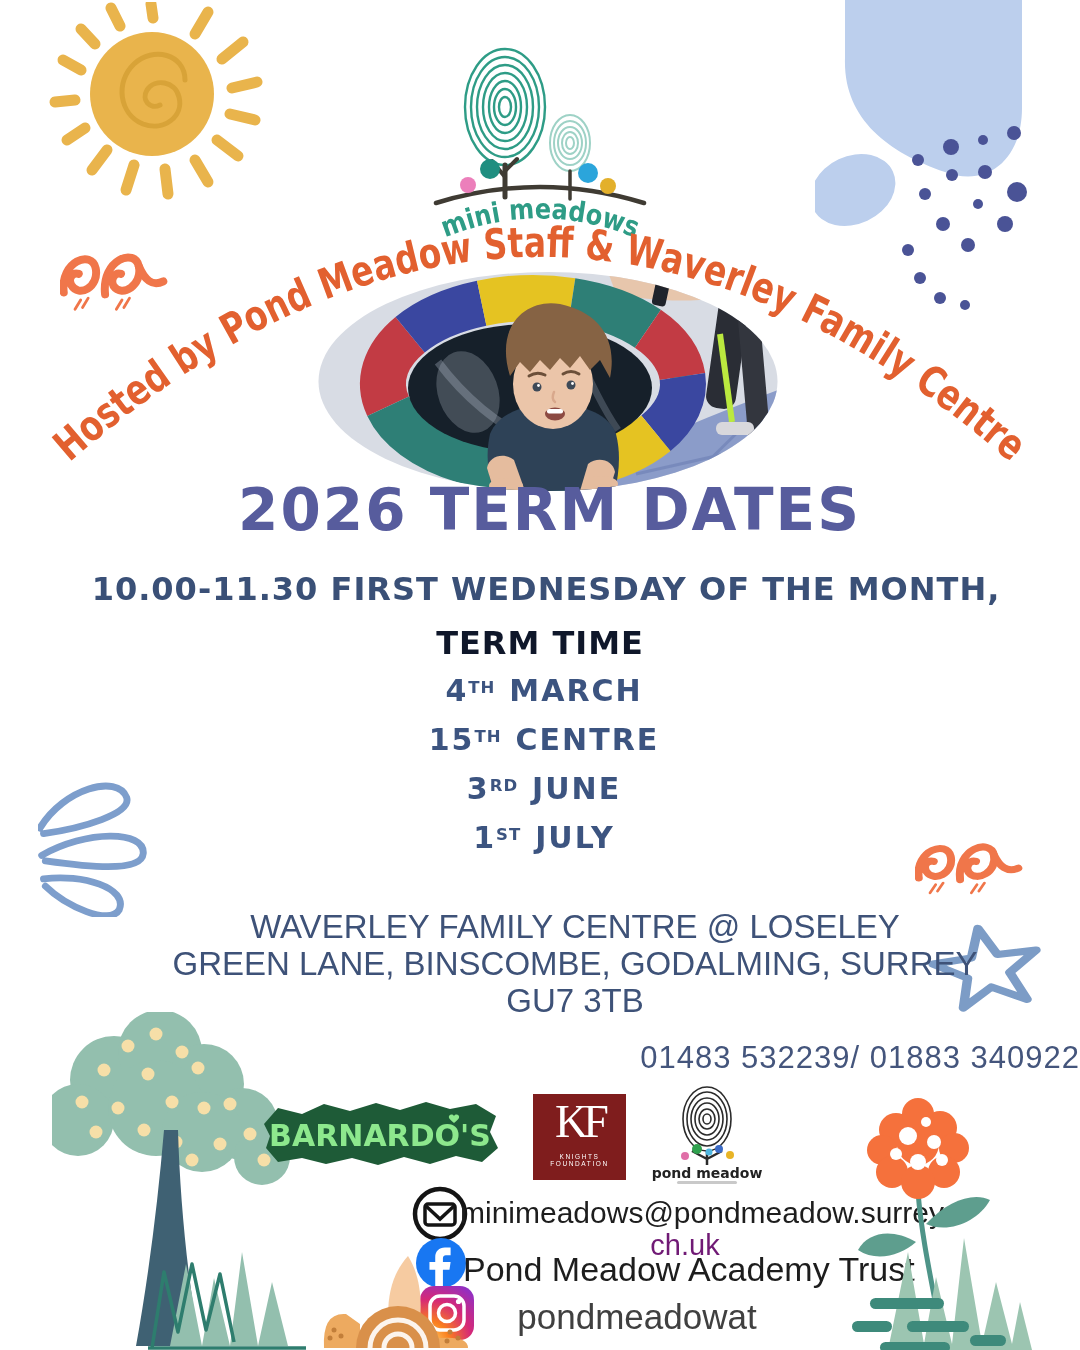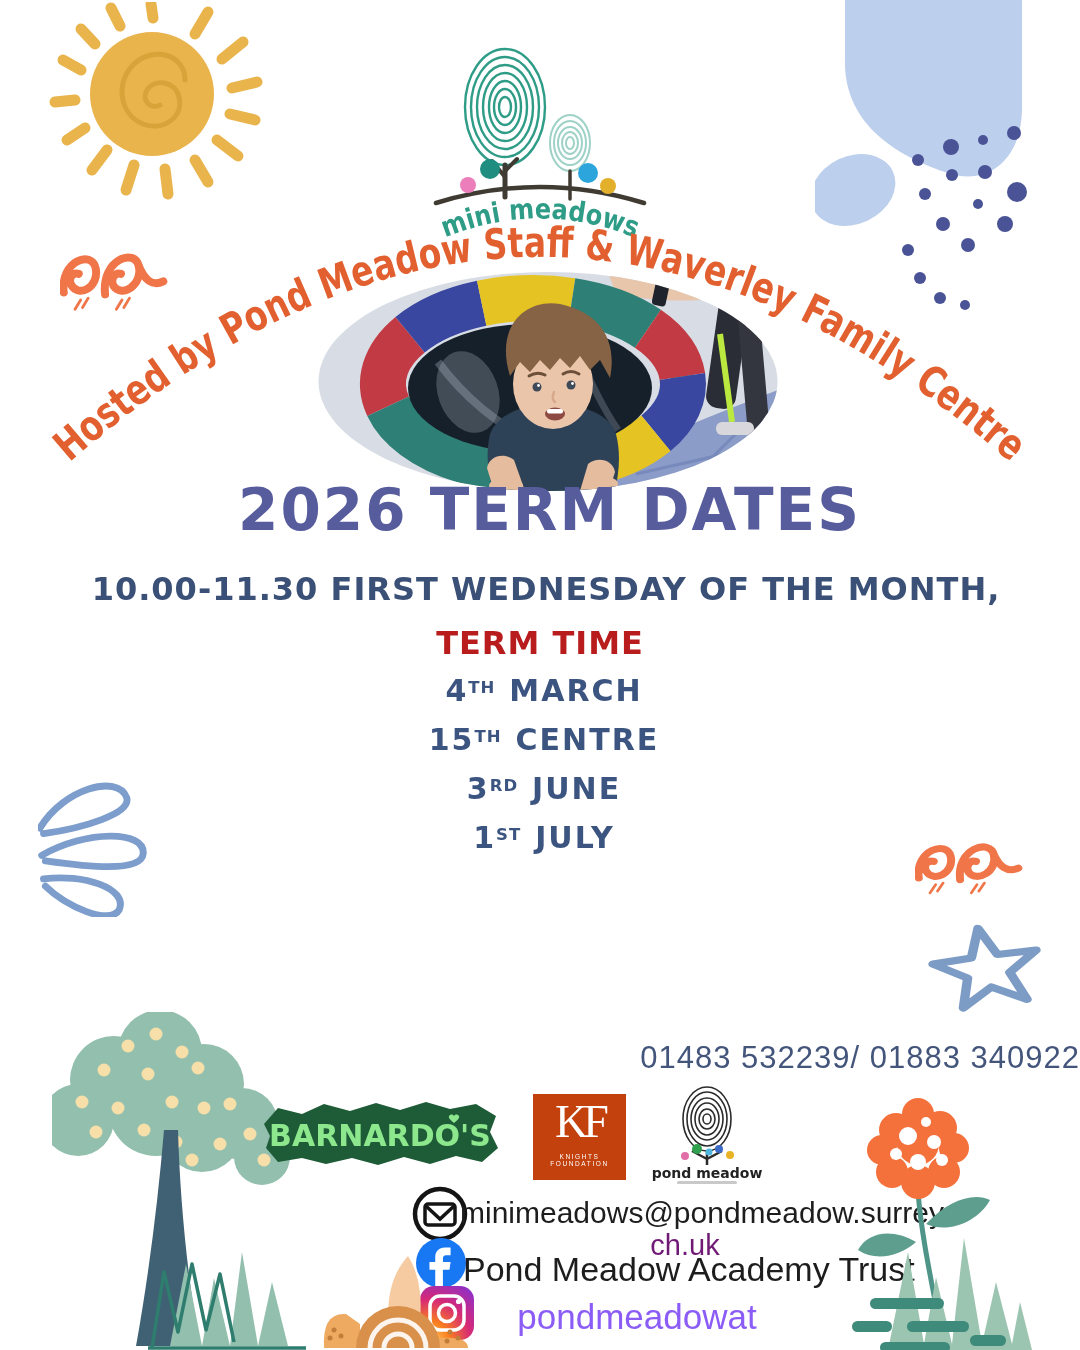--- a/index.html
+++ b/index.html
@@ -5,37 +5,37 @@
   html,body{margin:0;padding:0;background:#888;}
   .poster{position:relative;width:1080px;height:1350px;background:#ffffff;overflow:hidden;
           font-family:"Liberation Sans",sans-serif;}
   .abs{position:absolute;}
   .ctr{left:0;right:0;text-align:center;}
   .hand{font-family:"DejaVu Sans",sans-serif;font-weight:bold;}
   .geo{font-family:"Liberation Sans",sans-serif;}
 
   .title{top:476px;font-size:58px;letter-spacing:2px;color:#575C9D;margin-left:19px;}
   .sched1{top:570px;font-size:32px;letter-spacing:1px;color:#3A5077;margin-left:12px;}
-  .sched2{top:624px;font-size:32px;letter-spacing:1px;color:#b91c1c;}
+  .sched2{top:624px;font-size:32px;letter-spacing:1px;color:#0f172a;}
   .dates{top:666px;color:#3C5480;padding-left:8px;}
   .date-row{height:49px;font-size:30px;letter-spacing:2px;line-height:49px;}
   .date-row .sfx{font-size:.55em;position:relative;top:-0.5em;letter-spacing:1px;}
   .date-row .m{margin-left:14px;}
 
   .address{top:908px;left:70px;right:0;text-align:center;font-size:33px;line-height:37px;color:#3E5278;}
   .phone{top:1040px;left:50px;right:0;text-align:right;font-size:31px;letter-spacing:1px;color:#44557C;}
 
-  .kf-box{left:533px;top:1094px;width:93px;height:86px;background:#c2410c;color:#fff;text-align:center;}
+  .kf-box{left:533px;top:1094px;width:93px;height:86px;background:#7f1d1d;color:#fff;text-align:center;}
   .kf-init{font-family:"Liberation Serif",serif;font-size:46px;line-height:56px;letter-spacing:-5px;}
   .kf-name{font-size:6.5px;letter-spacing:1.6px;margin-top:3px;}
 
   .email-text{left:460px;top:1196px;font-size:30px;color:#1D1D1D;}
   .chuk{left:455px;top:1229px;width:460px;text-align:center;font-size:29px;color:#701a75;}
   .fb-text{left:463px;top:1250px;font-size:34px;color:#1D1D1D;}
-  .ig-text{left:462px;top:1297px;width:350px;text-align:center;font-size:35px;color:#8b5cf6;}
+  .ig-text{left:462px;top:1297px;width:350px;text-align:center;font-size:35px;color:#404040;}
 
   .ig-icon{left:420px;top:1286px;width:54px;height:54px;}
 </style>
 </head>
 <body>
 
 <div class="poster">
 
   <svg class="abs" style="left:45px;top:2px" width="225" height="210" viewBox="0 0 225 210">
     <g stroke="#E9B44C" stroke-width="11" stroke-linecap="round">
@@ -224,20 +224,25 @@
       <path d="M 48 54 C 44 16 80 4 84 24 C 88 44 66 58 57 45 C 53 37 59 30 65 32" stroke-width="8.5"></path>
       <path d="M 84 24 C 90 38 98 46 110 40" stroke-width="8.5"></path>
       <path d="M 22 60 L 16 70 M 30 58 L 24 68 M 66 60 L 60 70 M 74 58 L 68 68" stroke-width="3"></path>
     </g>
   </svg>
 
   <svg class="abs" style="left:925px;top:922px" width="125" height="96" viewBox="0 0 100 100" preserveAspectRatio="none">
     <path d="M 42.4 6.7 L 57.9 33.8 L 88.8 29.3 L 67.8 52.5 L 81.7 80.6 L 53.1 67.7 L 30.7 89.5 L 34.1 58.5 L 6.4 43.9 L 37.1 37.5 Z" fill="none" stroke="#7C9CC6" stroke-width="7.5" stroke-linejoin="round"></path>
   </svg>
 
+  <div class="abs geo address">
+    <div>WAVERLEY FAMILY CENTRE @ LOSELEY</div>
+    <div>GREEN LANE, BINSCOMBE, GODALMING, SURREY</div>
+    <div>GU7 3TB</div>
+  </div>
 
   <div class="abs geo phone">01483 532239/ 01883 340922</div>
 
   <svg class="abs" style="left:52px;top:1012px" width="265" height="338" viewBox="0 0 265 338">
     <g fill="#93BFAE">
       <circle cx="62" cy="68" r="44"></circle>
         <circle cx="26" cy="108" r="36"></circle>
         <circle cx="108" cy="40" r="42"></circle>
       <circle cx="152" cy="72" r="40"></circle>
         <circle cx="190" cy="112" r="36"></circle>

